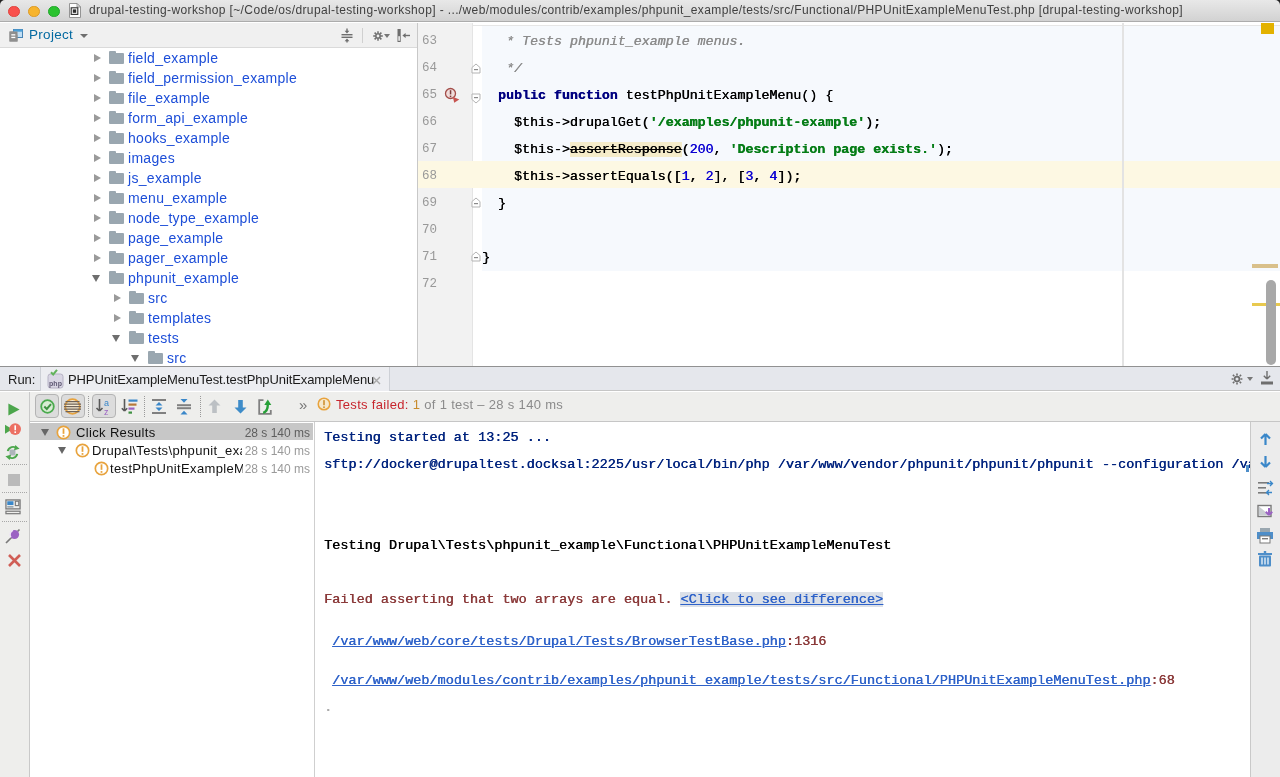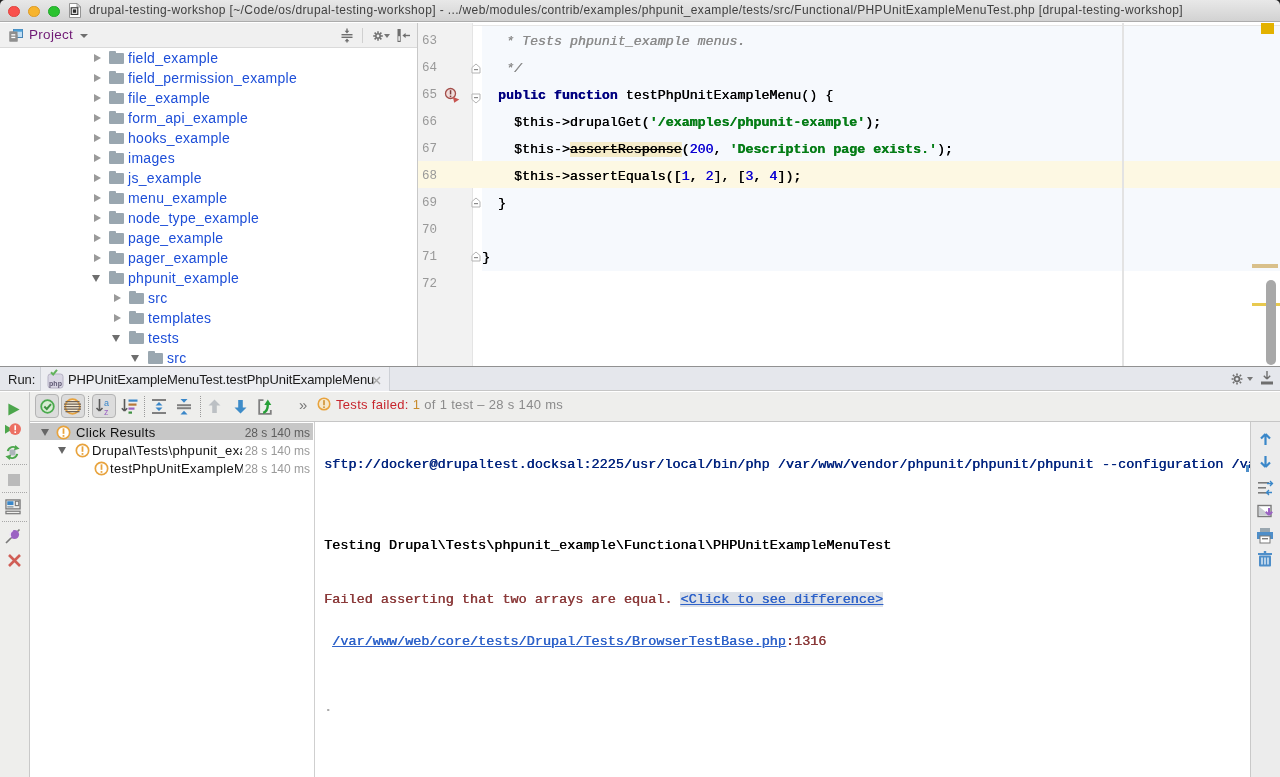--- a/index.html
+++ b/index.html
@@ -68,21 +68,21 @@
 <div id="proj" class="abs">
   <div id="proj-head">
     <svg class="abs" style="left:9px; top:6px;" width="14" height="13" viewBox="0 0 14 13">
       <rect x="4.5" y="0.5" width="9" height="8" fill="#c1dff5" stroke="#4884b4" stroke-width="1"></rect>
       <rect x="4.5" y="0.5" width="9" height="2.2" fill="#4b9fd8"></rect>
       <rect x="0.5" y="2.5" width="8" height="10" fill="#8a8a8a"></rect>
       <path d="M0.5 2.5 H5 L8.5 6 V12.5 H0.5 Z" fill="#8f8f8f"></path>
       <rect x="2.3" y="5.2" width="4" height="1.3" fill="#fff"></rect>
       <rect x="2.3" y="7.8" width="4" height="1.3" fill="#fff"></rect>
     </svg>
-    <span style="position:absolute; left:29px; top:4px; font-size:13.5px; letter-spacing:0.3px; color:#701a75;">Project</span>
+    <span style="position:absolute; left:29px; top:4px; font-size:13.5px; letter-spacing:0.3px; color:#0369a1;">Project</span>
     <span class="tri-d" style="position:absolute; left:80px; top:11px; border-top-color:#6e6e6e; border-top-width:4.5px; border-left-width:4px; border-right-width:4px;"></span>
     <svg class="abs" style="left:340px; top:5px;" width="14" height="15" viewBox="0 0 14 15">
       <rect x="1.5" y="6" width="11" height="1.4" fill="#6e6e6e"></rect>
       <rect x="1.5" y="8.6" width="11" height="1.4" fill="#6e6e6e"></rect>
       <path d="M7 0.5 V3 M7 14.5 V12" stroke="#6e6e6e" stroke-width="1.4"></path>
       <path d="M4.6 2.8 L9.4 2.8 L7 5.4 Z M4.6 13.2 L9.4 13.2 L7 10.6 Z" fill="#6e6e6e"></path>
     </svg>
     <div style="position:absolute; left:362px; top:5px; width:1px; height:15px; background:#d0d0d0;"></div>
     <svg class="abs" style="left:371px; top:5px;" width="16" height="16" viewBox="0 0 16 16">
       <g fill="#6e6e6e">
@@ -315,24 +315,26 @@
   <span style="position:absolute; right:3px; top:22px; font-size:12px; color:#9a9a9a;">28 s 140 ms</span>
   <svg class="abs" style="left:64px; top:39px;" width="15" height="15" viewBox="0 0 17 17">
     <circle cx="8.5" cy="8.5" r="7" fill="#fff" stroke="#e8a33d" stroke-width="1.9"></circle>
     <rect x="7.5" y="3.8" width="2" height="6.2" fill="#e8a33d"></rect>
       <rect x="7.5" y="11.4" width="2" height="2" fill="#e8a33d"></rect>
   </svg>
   <div style="position:absolute; left:80px; top:39px; width:133px; height:16px; overflow:hidden; font-size:13px; letter-spacing:0.35px; color:#111; white-space:nowrap;">testPhpUnitExampleMenu</div>
   <span style="position:absolute; right:3px; top:40px; font-size:12px; color:#9a9a9a;">28 s 140 ms</span>
 </div>
 <div id="console" class="abs">
+  <div class="con-line navy" style="top:2px;">Testing started at 13:25 ...</div>
   <div class="con-line navy" style="top:29px;">sftp://docker@drupaltest.docksal:2225/usr/local/bin/php /var/www/vendor/phpunit/phpunit/phpunit --configuration /va</div>
   <div class="con-line" style="top:110px;">Testing Drupal\Tests\phpunit_example\Functional\PHPUnitExampleMenuTest</div>
   <div class="con-line" style="top:164px;"><span class="errred">Failed asserting that two arrays are equal.</span> <span class="clink" style="background:#dbe0e8;">&lt;Click to see difference&gt;</span></div>
   <div class="con-line" style="top:206px;"> <span class="clink">/var/www/web/core/tests/Drupal/Tests/BrowserTestBase.php</span><span class="errred">:1316</span></div>
+  <div class="con-line" style="top:245px;"> <span class="clink">/var/www/web/modules/contrib/examples/phpunit_example/tests/src/Functional/PHPUnitExampleMenuTest.php</span><span class="errred">:68</span></div>
   <div class="con-line" style="top:272px; color:#aaa;">.</div>
 </div>
 <div id="contool" class="abs">
   <div style="position:absolute; left:-5px; top:43px; width:3px; height:7px; background:#4e8ec9;"></div>
   <svg class="abs" style="left:7px; top:9px;" width="15" height="15" viewBox="0 0 15 15">
       <path d="M7.5 14 L7.5 3 M7.5 3 L3 7.5 M7.5 3 L12 7.5" stroke="#3a87c9" stroke-width="2.2" fill="none"></path>
     </svg>
   <svg class="abs" style="left:7px; top:33px;" width="15" height="15" viewBox="0 0 15 15">
       <path d="M7.5 1 L7.5 12 M7.5 12 L3 7.5 M7.5 12 L12 7.5" stroke="#3a87c9" stroke-width="2.2" fill="none"></path>
     </svg>

